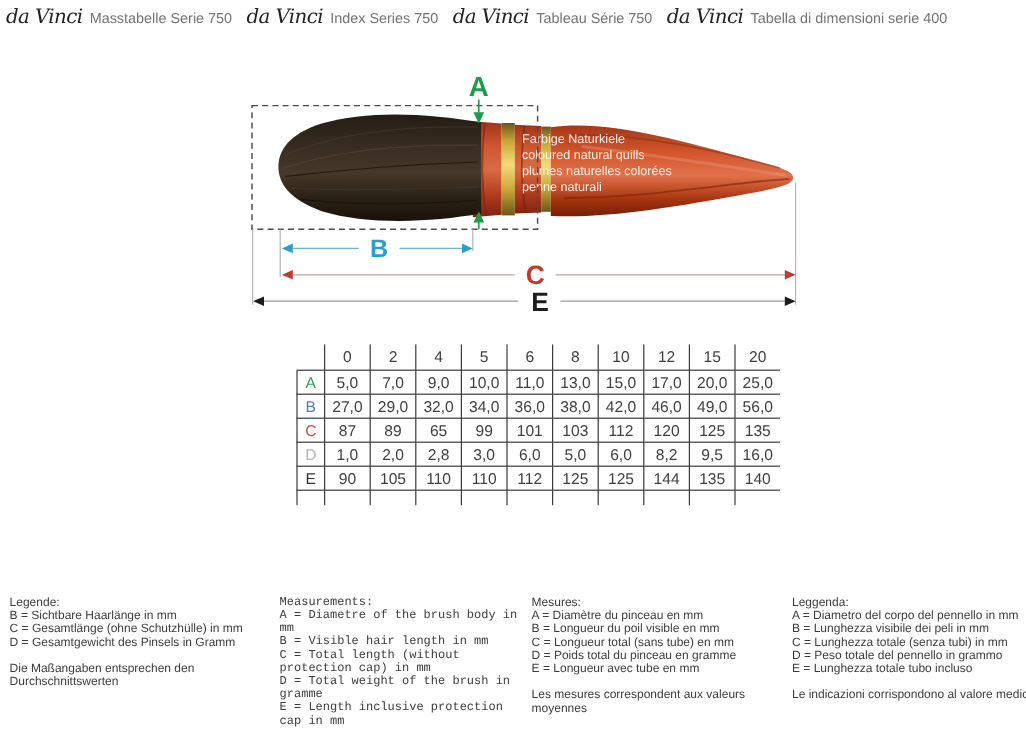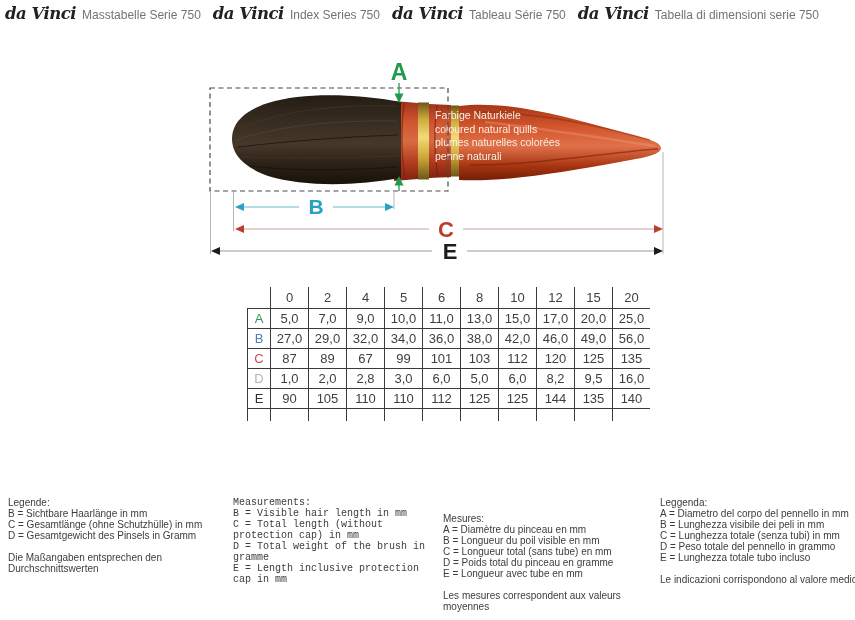--- a/index.html
+++ b/index.html
@@ -1,42 +1,42 @@
 <!DOCTYPE html>
 <html><head>
 <meta charset="utf-8">
 <style>
   html,body{margin:0;padding:0;background:#fff;}
   #page{position:relative;width:855px;height:620px;background:#fff;overflow:hidden;
         font-family:"Liberation Sans",sans-serif;color:#2e2e2e;}
   
   #brand-row{position:absolute;left:5px;top:4px;display:flex;align-items:baseline;white-space:nowrap;}
   .brand-group{display:flex;align-items:baseline;margin-right:12px;}
-  .davinci-logo{font-family:"DejaVu Serif",serif;font-style:italic;font-weight:bold;
+  .davinci-logo{font-family:"DejaVu Serif",serif;font-style:italic;font-weight:normal;
                 font-size:16.5px;letter-spacing:-0.5px;color:#222;margin-right:6px;}
   .brand-label{font-size:12px;color:#737373;}
   
   #diagram-svg{position:absolute;left:0;top:0;}
   .svg-caption{font-family:"Liberation Sans",sans-serif;font-size:10.5px;fill:#f7efe6;}
   .dim-label{font-family:"Liberation Sans",sans-serif;font-weight:bold;}
   
   #table-wrap{position:absolute;left:247px;top:287px;}
   .size-table{border-collapse:collapse;table-layout:fixed;}
   .size-table th,.size-table td{border:1.4px solid #3a3a3a;font:13px/1 "Liberation Sans",sans-serif;
       font-weight:400;color:#3f3f3f;text-align:center;height:19px;padding:0;}
   .size-table tr>*:first-child{width:22px;}
   .size-table tr>*{width:37px;}
   .size-table thead th{border-top:none;height:21px;}
   .size-table .corner-cell{border-left:none;border-top:none;}
   .size-table tr>*:last-child{border-right:none;}
   .size-table .stub-row th,.size-table .stub-row td{border-bottom:none;height:12px;}
   
   .legend-col{position:absolute;top:497px;width:210px;font-size:10px;line-height:11px;color:#3c3c3c;}
   #legend-de{left:8px;}   #legend-en{left:233px;font-family:Liberation Mono, monospace;}
-  #legend-fr{left:443px;margin-top:16px;} #legend-it{left:660px;}
+  #legend-fr{left:443px;} #legend-it{left:660px;}
   .legend-note{margin-top:11px;}
 </style>
 </head>
 <body>
 
 <div id="page">
 
   <div id="brand-row">
     <div class="brand-group">
       <span class="davinci-logo">da Vinci</span>
@@ -45,21 +45,21 @@
     <div class="brand-group">
       <span class="davinci-logo">da Vinci</span>
       <span class="brand-label">Index Series 750</span>
     </div>
     <div class="brand-group">
       <span class="davinci-logo">da Vinci</span>
       <span class="brand-label">Tableau Série 750</span>
     </div>
     <div class="brand-group">
       <span class="davinci-logo">da Vinci</span>
-      <span class="brand-label">Tabella di dimensioni serie 750</span>
+      <span class="brand-label">Tabella di dimensioni serie 400</span>
     </div>
   </div>
 
   <svg id="diagram-svg" width="855" height="290" viewBox="0 0 855 290">
     <defs>
       <linearGradient id="hairGrad" x1="0" y1="0" x2="0" y2="1">
         <stop offset="0" stop-color="#241c14"></stop>
           <stop offset="0.35" stop-color="#3b2f23"></stop>
         <stop offset="0.55" stop-color="#46382a"></stop>
           <stop offset="0.78" stop-color="#2b2117"></stop>
@@ -208,21 +208,21 @@
             <td>38,0</td>
             <td>42,0</td>
             <td>46,0</td>
             <td>49,0</td>
             <td>56,0</td>
           </tr>
           <tr>
             <th style="color: rgb(201, 79, 68);">C</th>
             <td>87</td>
             <td>89</td>
-            <td>67</td>
+            <td>65</td>
             <td>99</td>
             <td>101</td>
             <td>103</td>
             <td>112</td>
             <td>120</td>
             <td>125</td>
             <td>135</td>
           </tr>
           <tr>
             <th style="color: rgb(179, 179, 179);">D</th>
@@ -275,20 +275,21 @@
         <div>D = Gesamtgewicht des Pinsels in Gramm</div>
       </div>
     <div class="legend-note">
         <div>Die Maßangaben entsprechen den</div>
         <div>Durchschnittswerten</div>
       </div>
   </div>
   <div id="legend-en" class="legend-col">
     <div>Measurements:</div>
     <div>
+        <div>A = Diametre of the brush body in mm</div>
         <div>B = Visible hair length in mm</div>
         <div>C = Total length (without protection cap) in mm</div>
         <div>D = Total weight of the brush in gramme</div>
         <div>E = Length inclusive protection cap in mm</div>
       </div>
   </div>
   <div id="legend-fr" class="legend-col">
     <div>Mesures:</div>
     <div>
         <div>A = Diamètre du pinceau en mm</div>

